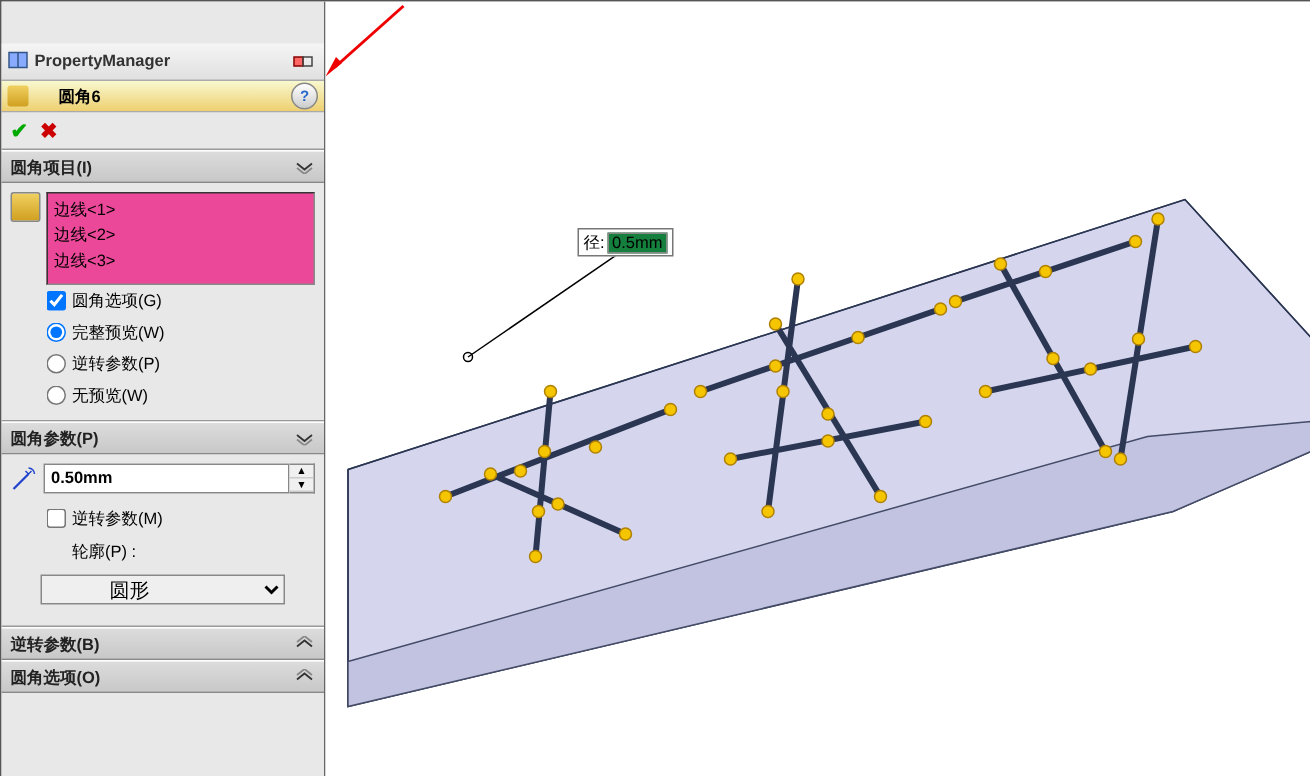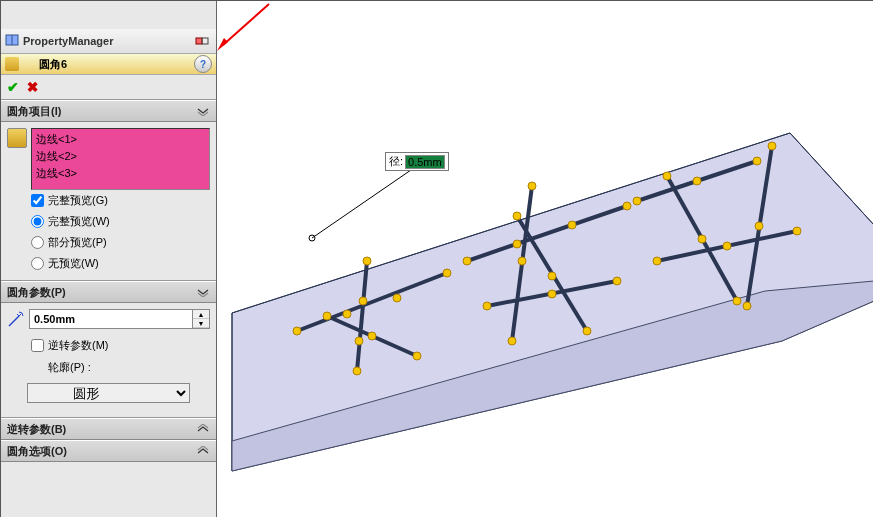--- a/index.html
+++ b/index.html
@@ -285,29 +285,29 @@
     <div class="edge-list-row">
       <span class="edge-icon"></span>
       <div class="edge-list">
         <div class="edge-item">边线&lt;1&gt;</div>
         <div class="edge-item">边线&lt;2&gt;</div>
         <div class="edge-item">边线&lt;3&gt;</div>
       </div>
     </div>
     <div class="check-row">
       <input type="checkbox" checked="" style="">
-      <span>完整预览(G)</span>
+      <span>圆角选项(G)</span>
     </div>
     <div class="radio-row">
       <input type="radio" name="prev" checked="" style="">
       <span>完整预览(W)</span>
     </div>
     <div class="radio-row">
       <input type="radio" name="prev" style="">
-      <span>部分预览(P)</span>
+      <span>逆转参数(P)</span>
     </div>
     <div class="radio-row">
       <input type="radio" name="prev" style="">
       <span>无预览(W)</span>
     </div>
   </div>
 
   <div class="section-header">
     <span>圆角参数(P)</span>
     <span class="chevron">

